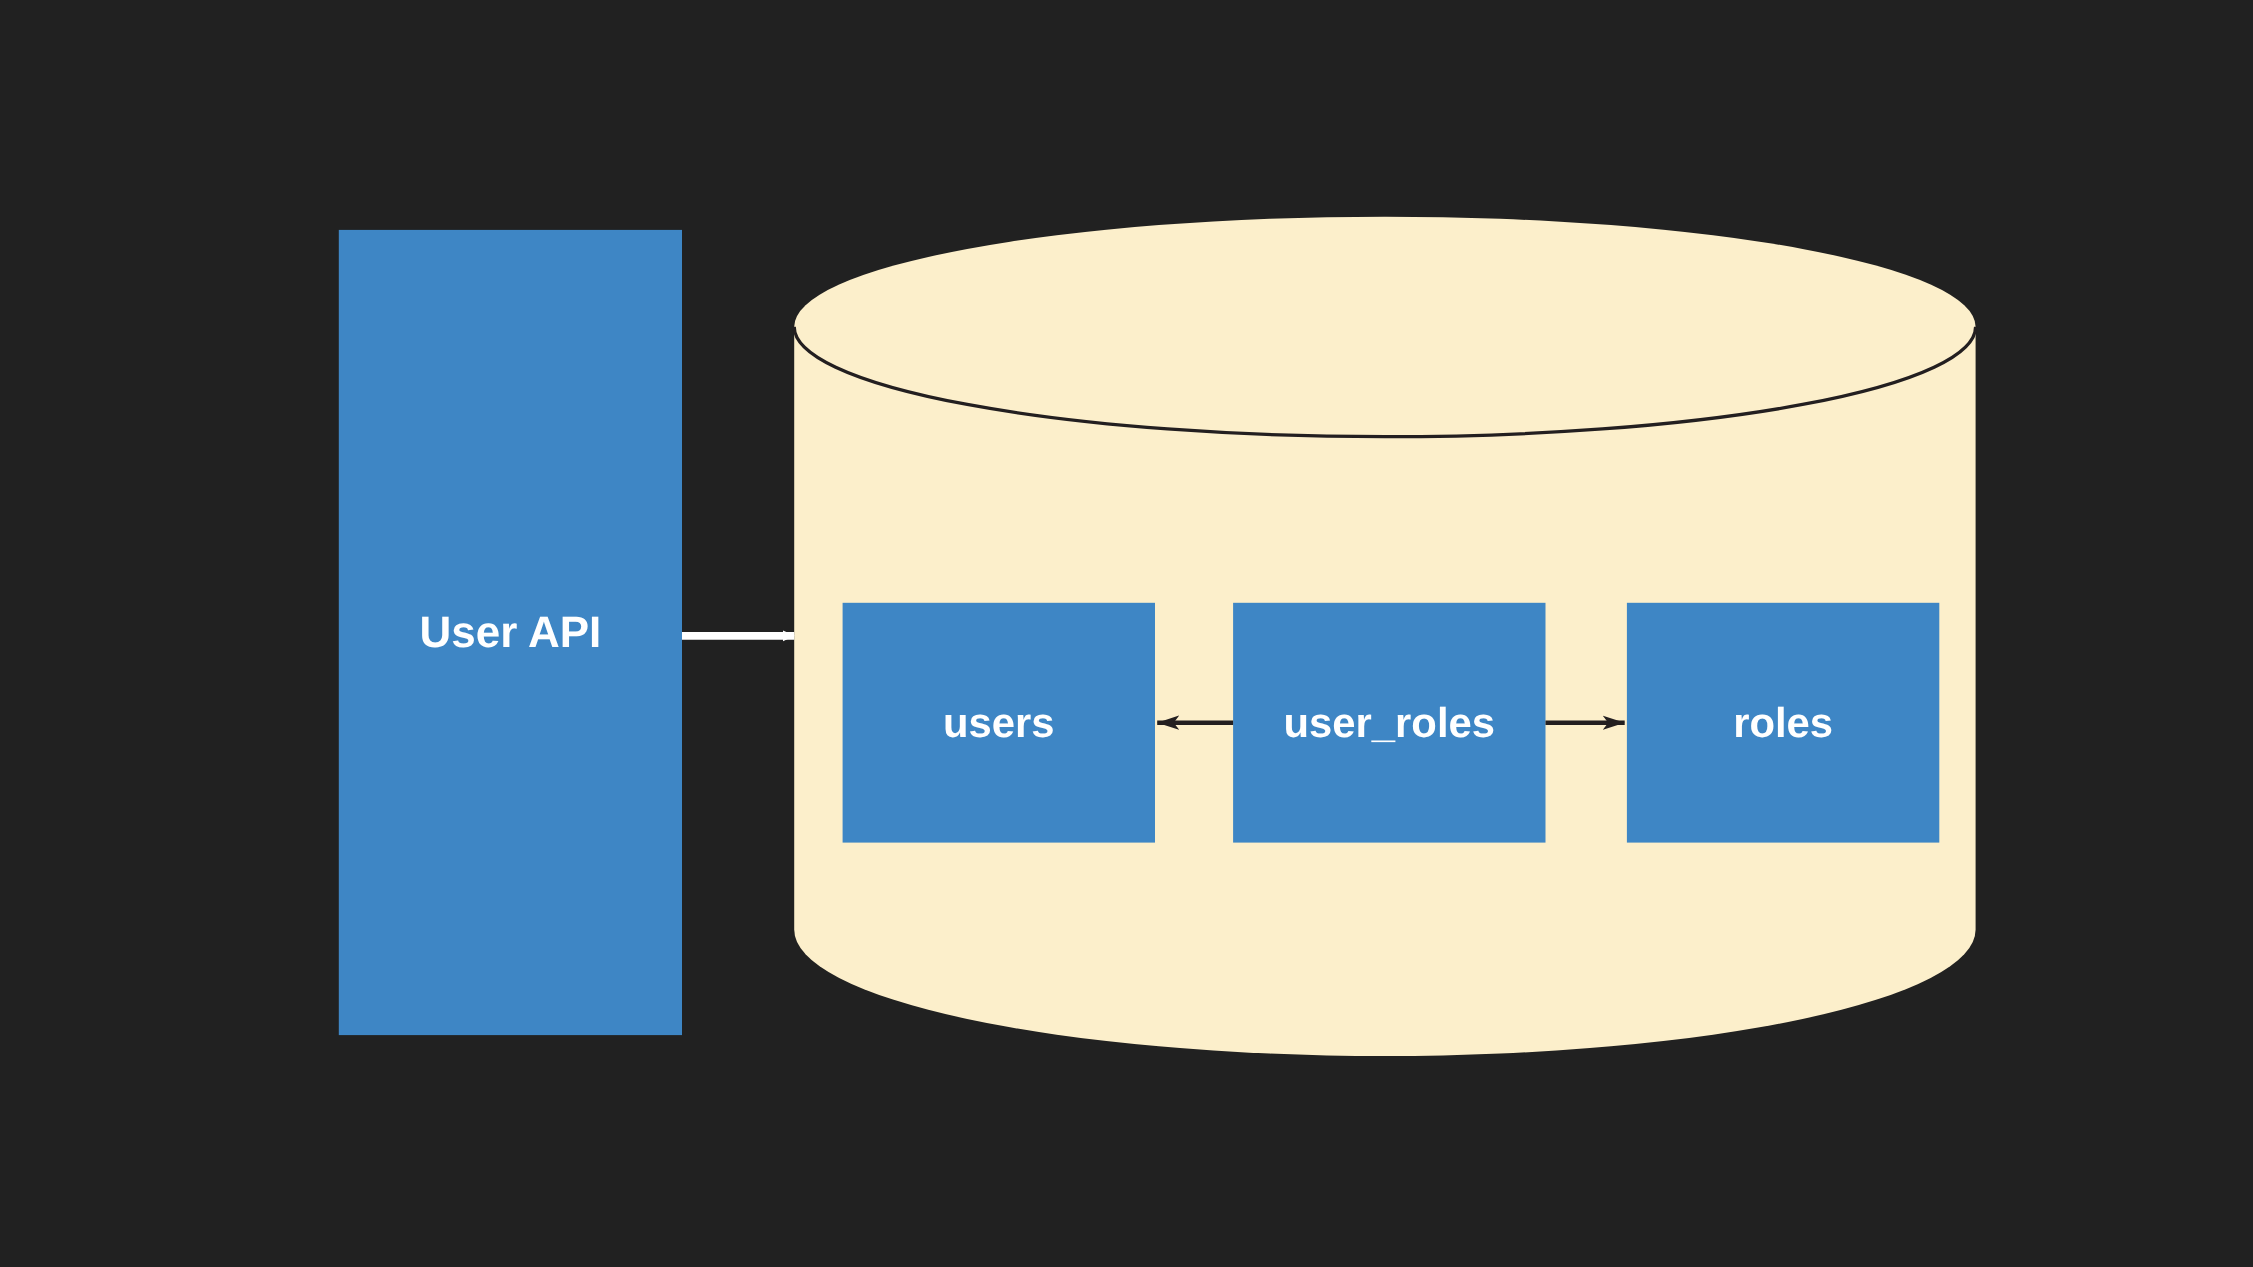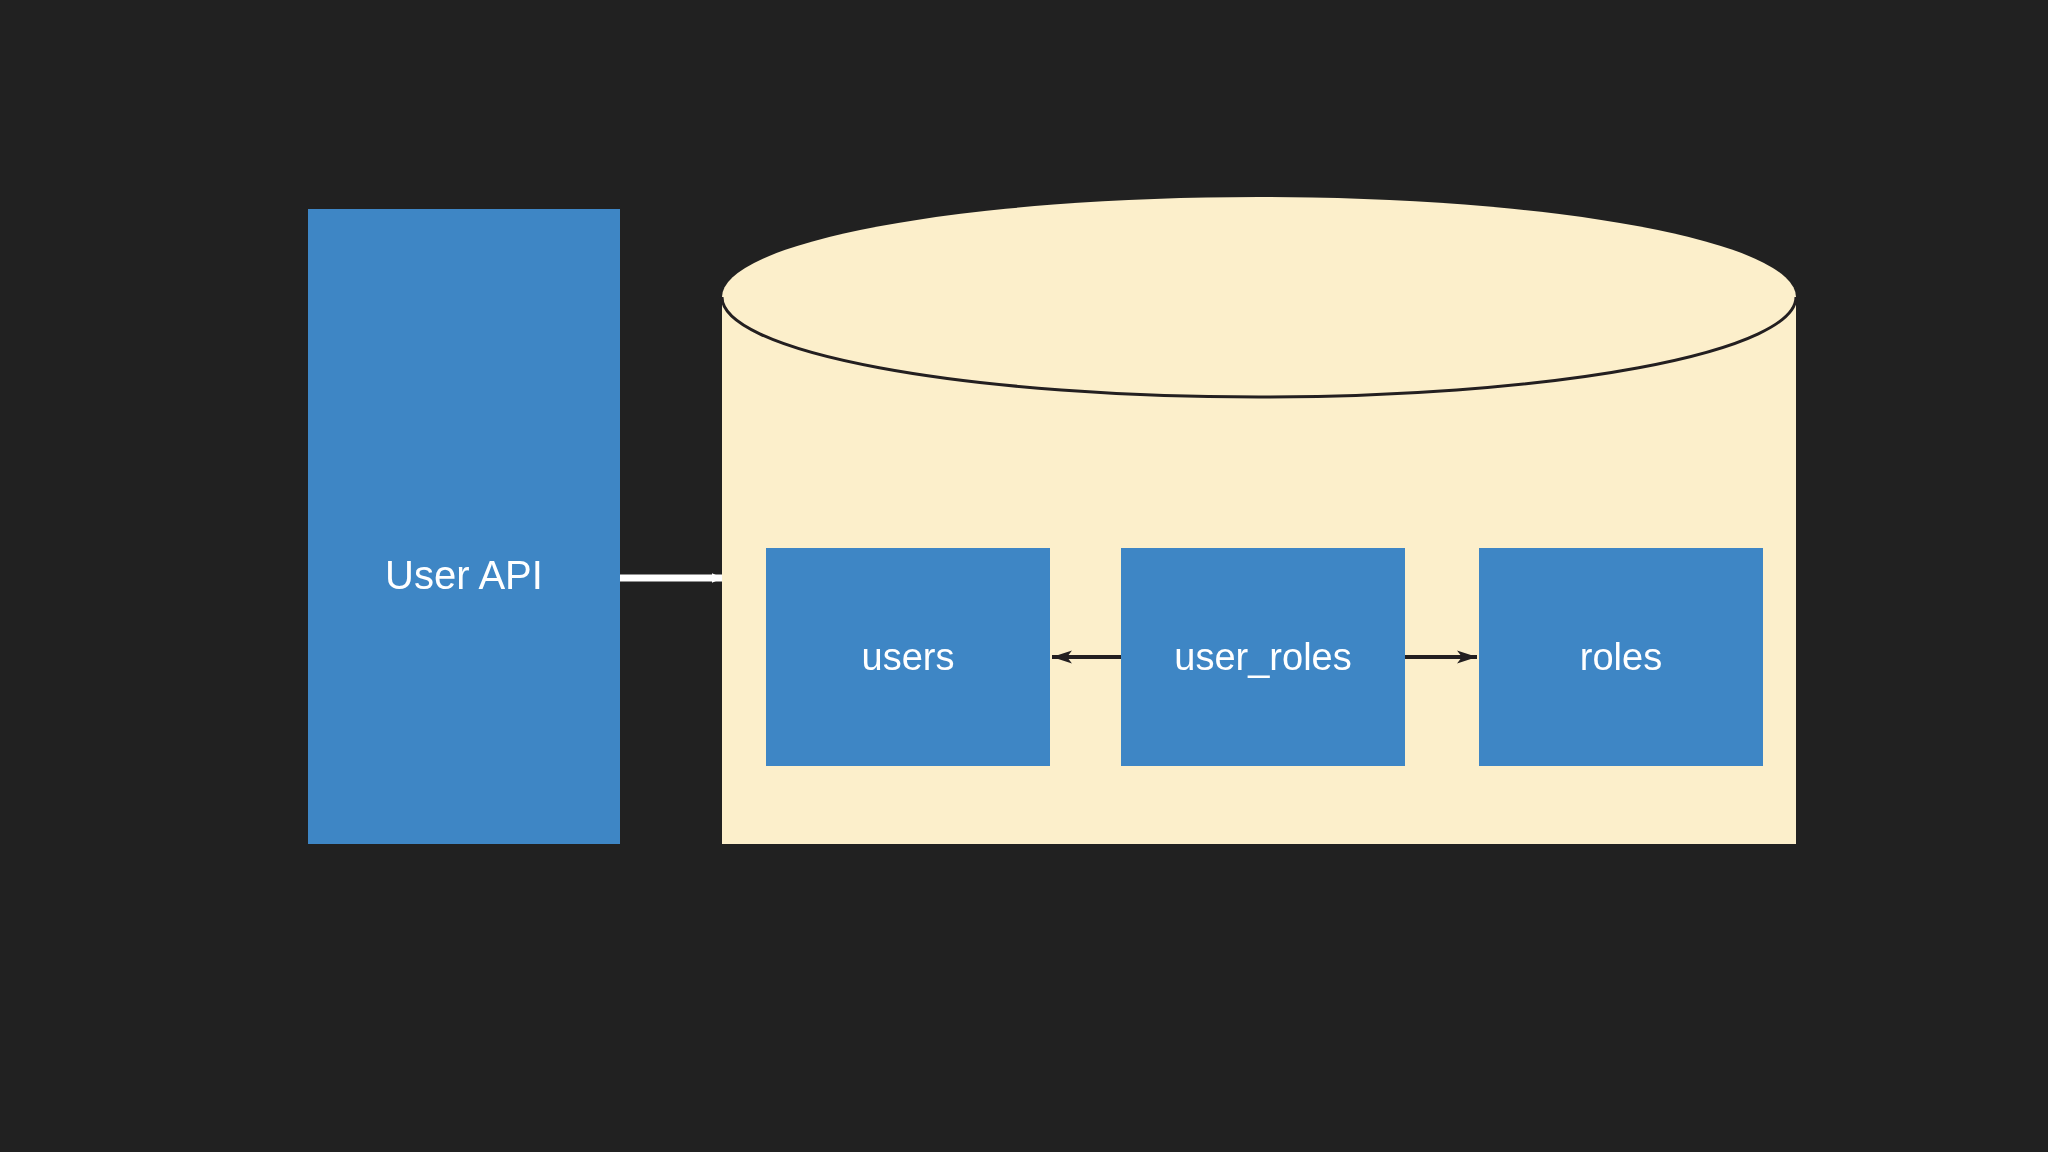--- a/index.html
+++ b/index.html
@@ -3,24 +3,25 @@
 <meta charset="utf-8">
 <style>
   html, body {
     margin: 0;
     padding: 0;
     background: #212121;
   }
   #canvas {
     position: relative;
     width: 2048px;
-    height: 844px;
+    height: 1152px;
     background: #212121;
     overflow: hidden;
     font-family: "Liberation Sans", sans-serif;
+    font-weight: bold;
   }
   #diagram-svg {
     position: absolute;
     left: 0;
     top: 0;
     width: 2048px;
     height: 1152px;
   }
   .node-label {
     fill: #ffffff;

